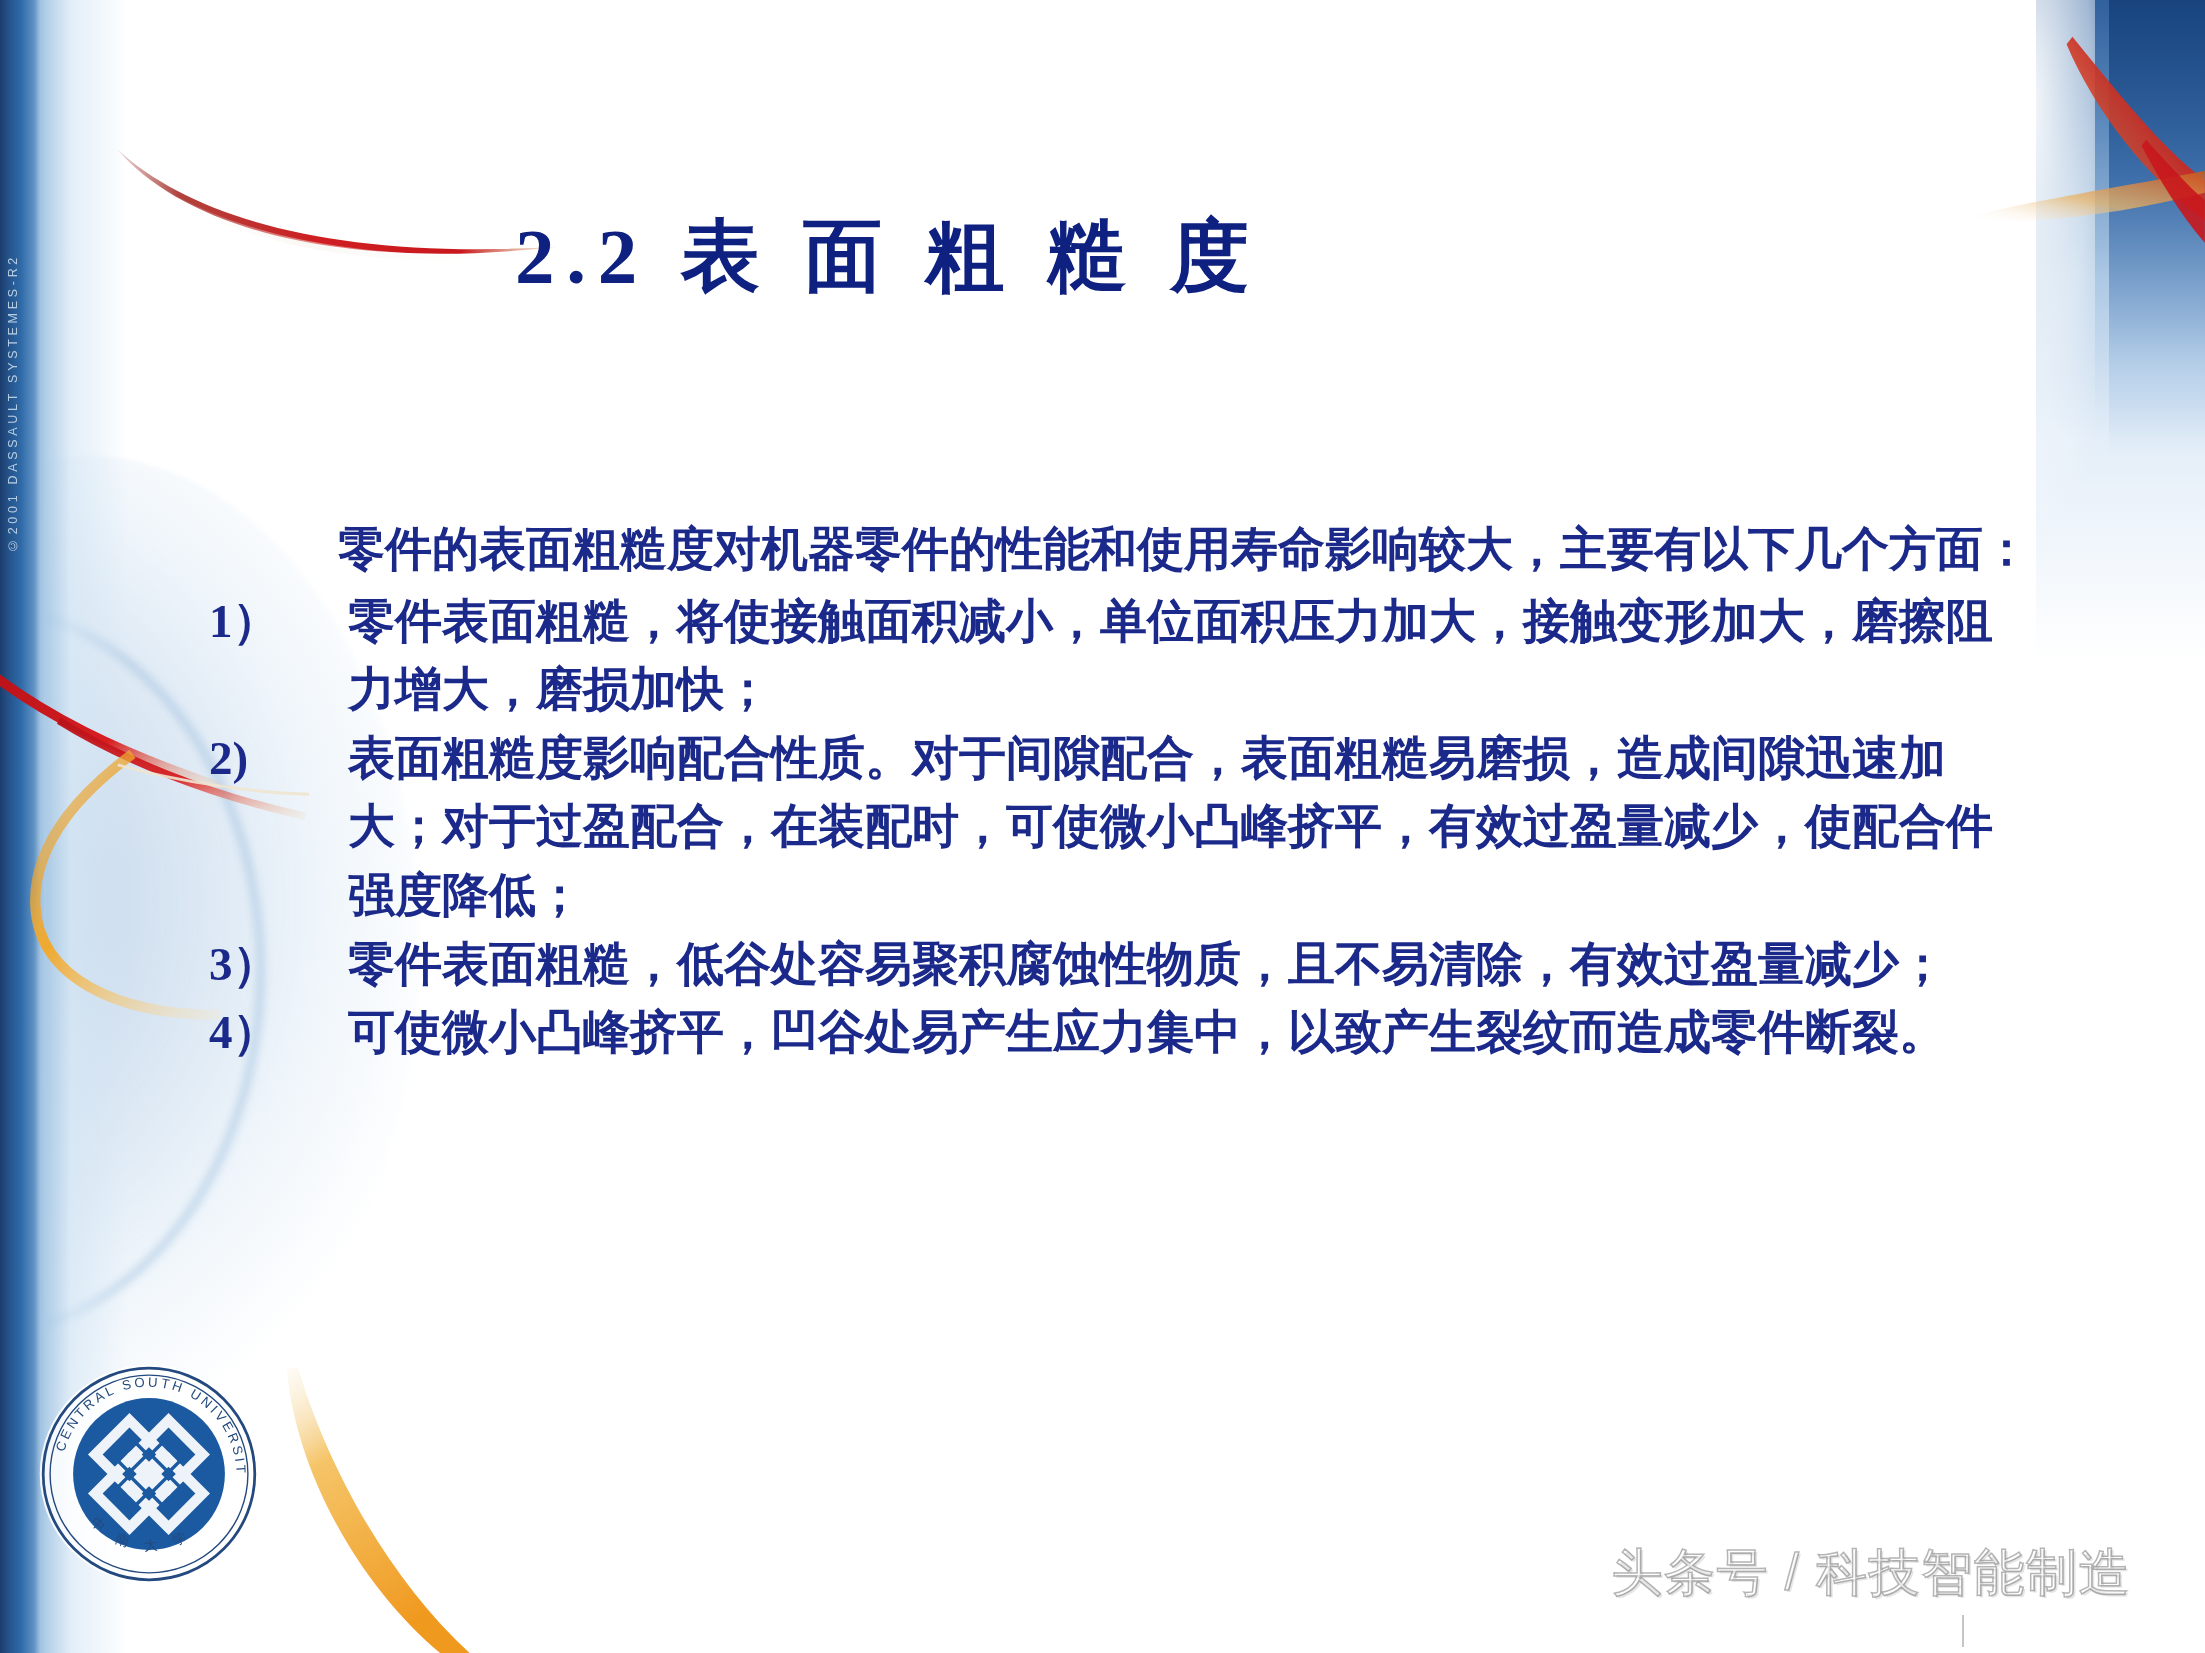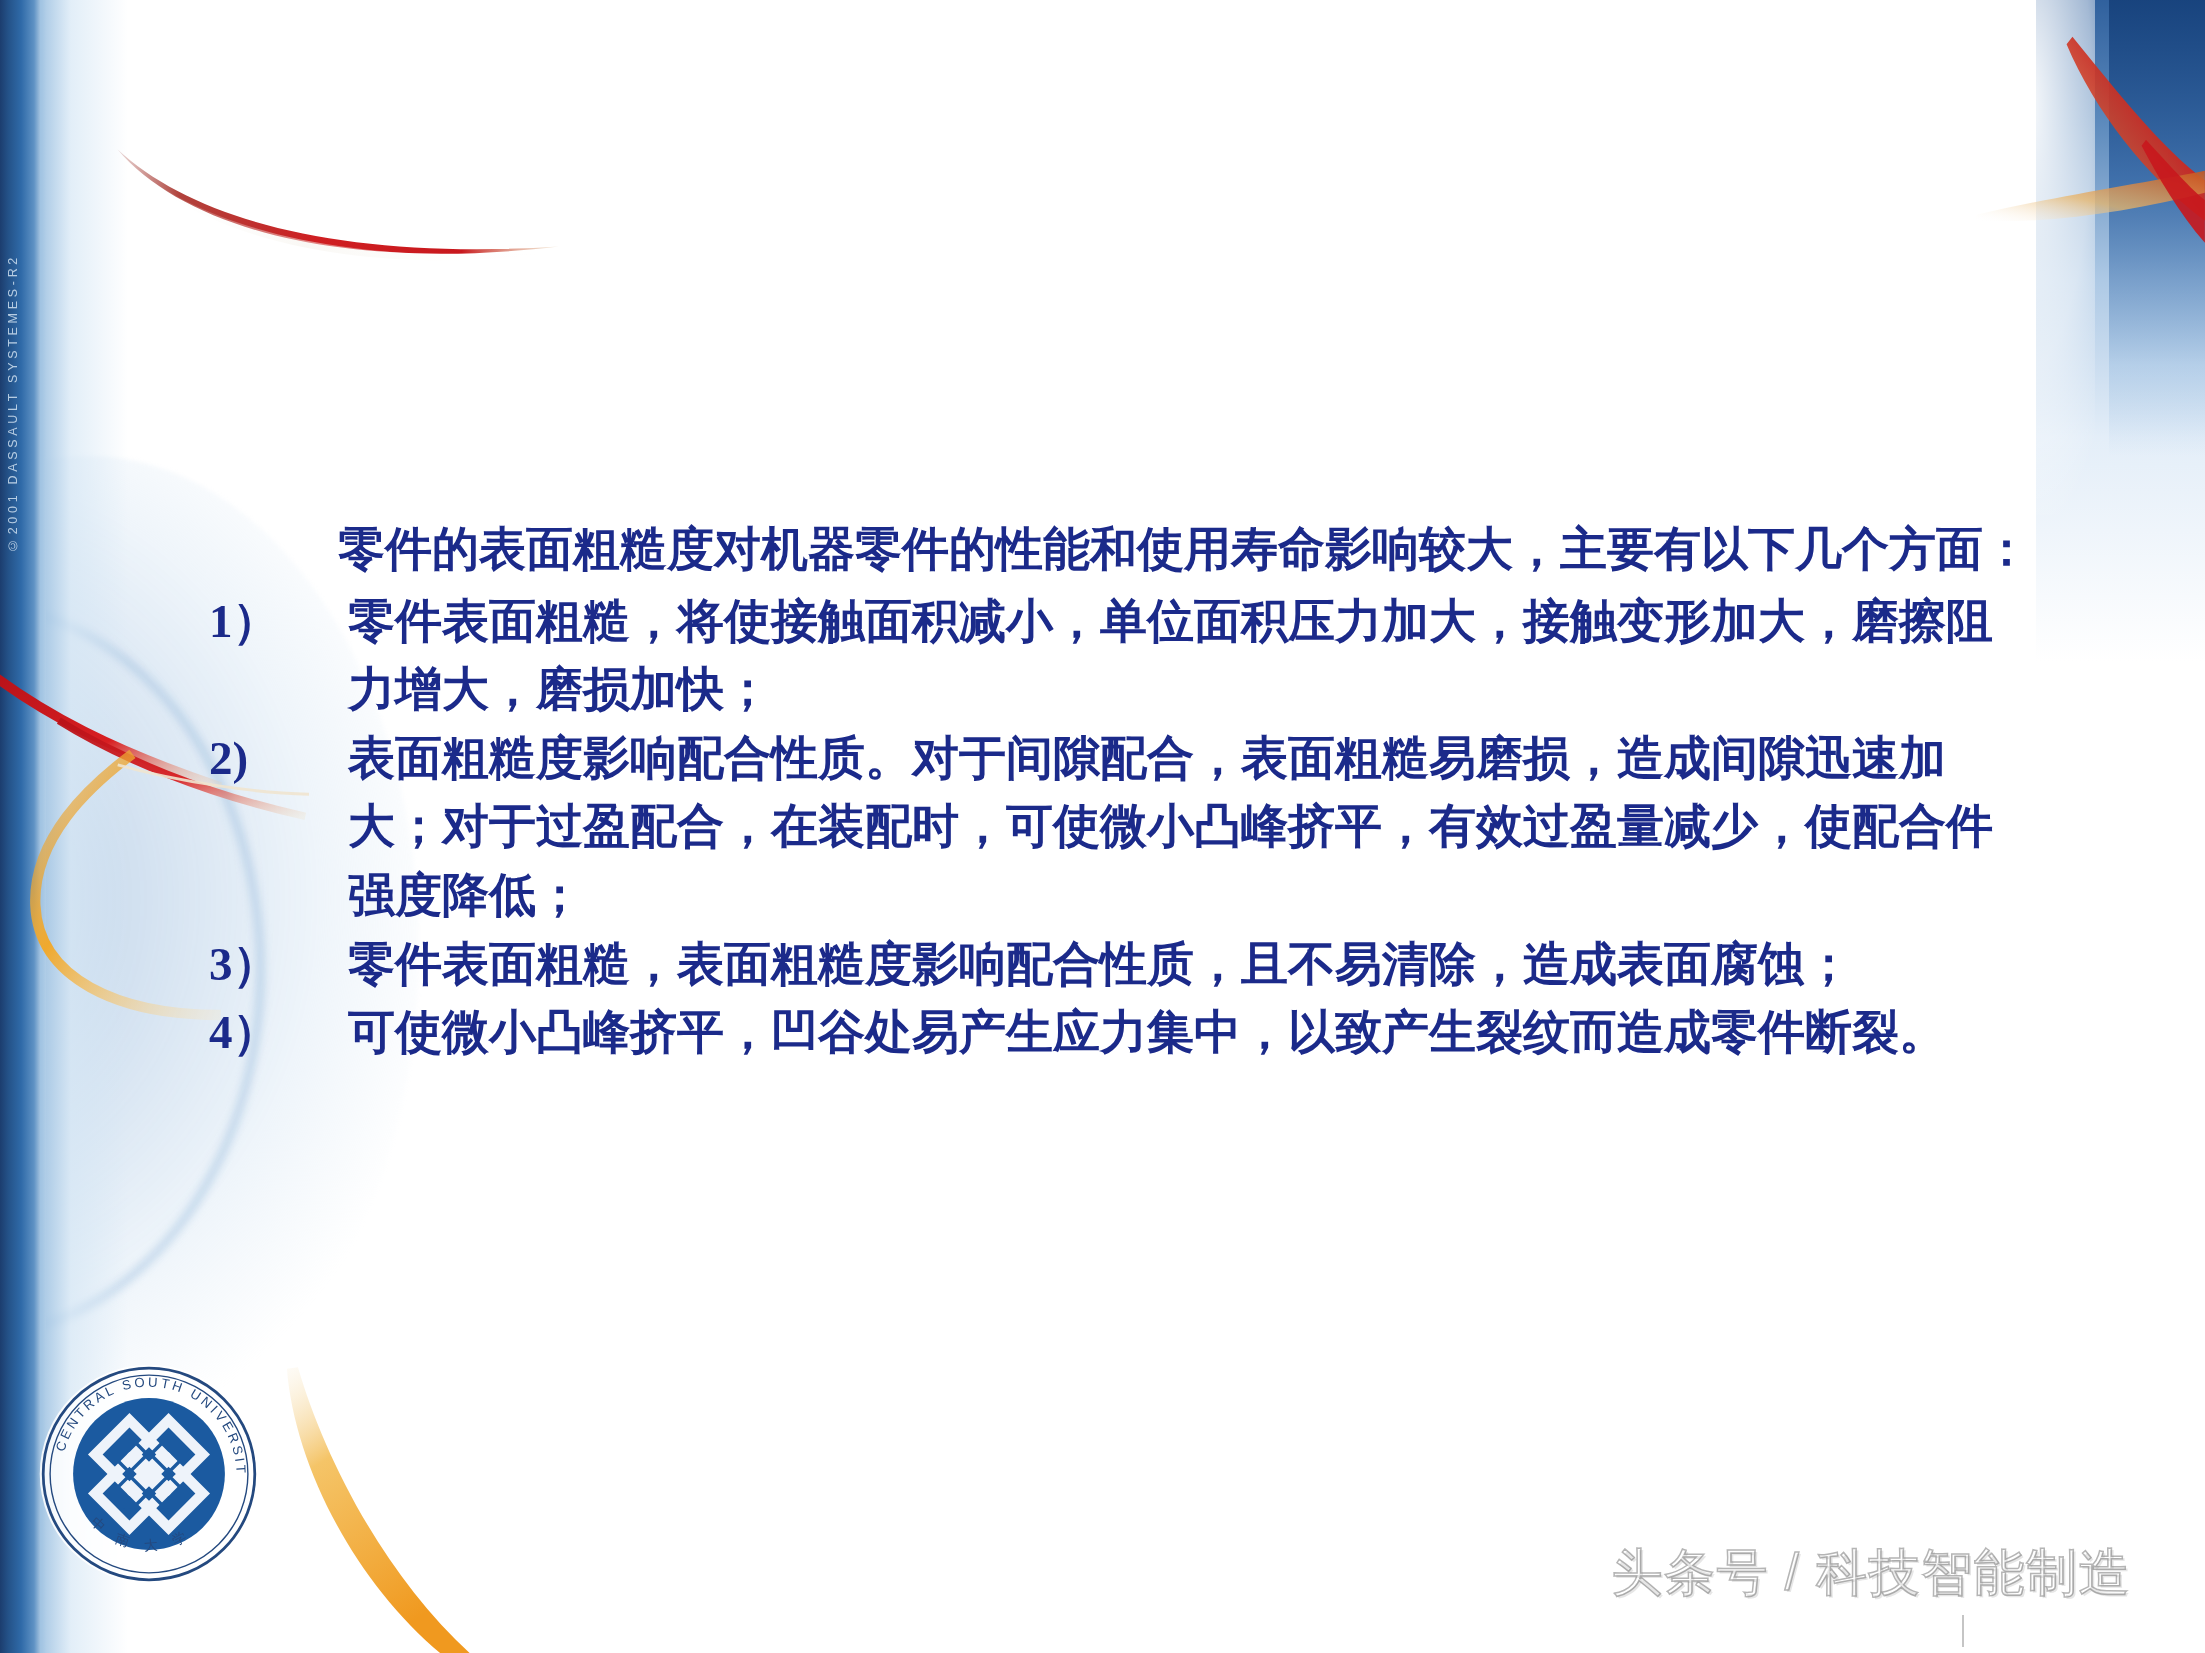--- a/index.html
+++ b/index.html
@@ -354,38 +354,39 @@
         <stop offset="0%" stop-color="#f7e7c6" stop-opacity="0.15"></stop>
         <stop offset="35%" stop-color="#f3ba4d" stop-opacity="0.85"></stop>
         <stop offset="100%" stop-color="#f0991f"></stop>
       </linearGradient>
     </defs>
     <path d="M205,10 C240,130 320,290 440,400 L400,400 C280,300 200,140 190,12 Z" fill="url(#gOrBot)"></path>
   </svg>
 
   <div class="content">
 
+    <h1 class="slide-title">2.2  表 面 粗 糙 度</h1>
 
 
     <div class="body-block">
 
       <p class="intro">零件的表面粗糙度对机器零件的性能和使用寿命影响较大，主要有以下几个方面：</p>
 
       <ul class="list">
         <li class="list-item">
           <span class="list-marker">1）</span>
           <span class="list-text">零件表面粗糙，将使接触面积减小，单位面积压力加大，接触变形加大，磨擦阻力增大，磨损加快；</span>
         </li>
         <li class="list-item">
           <span class="list-marker">2)</span>
           <span class="list-text">表面粗糙度影响配合性质。对于间隙配合，表面粗糙易磨损，造成间隙迅速加大；对于过盈配合，在装配时，可使微小凸峰挤平，有效过盈量减少，使配合件强度降低；</span>
         </li>
         <li class="list-item">
           <span class="list-marker">3）</span>
-          <span class="list-text">零件表面粗糙，表面粗糙度影响配合性质，且不易清除，造成表面腐蚀；</span>
+          <span class="list-text">零件表面粗糙，低谷处容易聚积腐蚀性物质，且不易清除，有效过盈量减少；</span>
         </li>
         <li class="list-item">
           <span class="list-marker">4）</span>
           <span class="list-text">可使微小凸峰挤平，凹谷处易产生应力集中，以致产生裂纹而造成零件断裂。</span>
         </li>
       </ul>
     </div>
 
     <svg class="csu-logo" viewBox="0 0 200 200">
       <defs>

